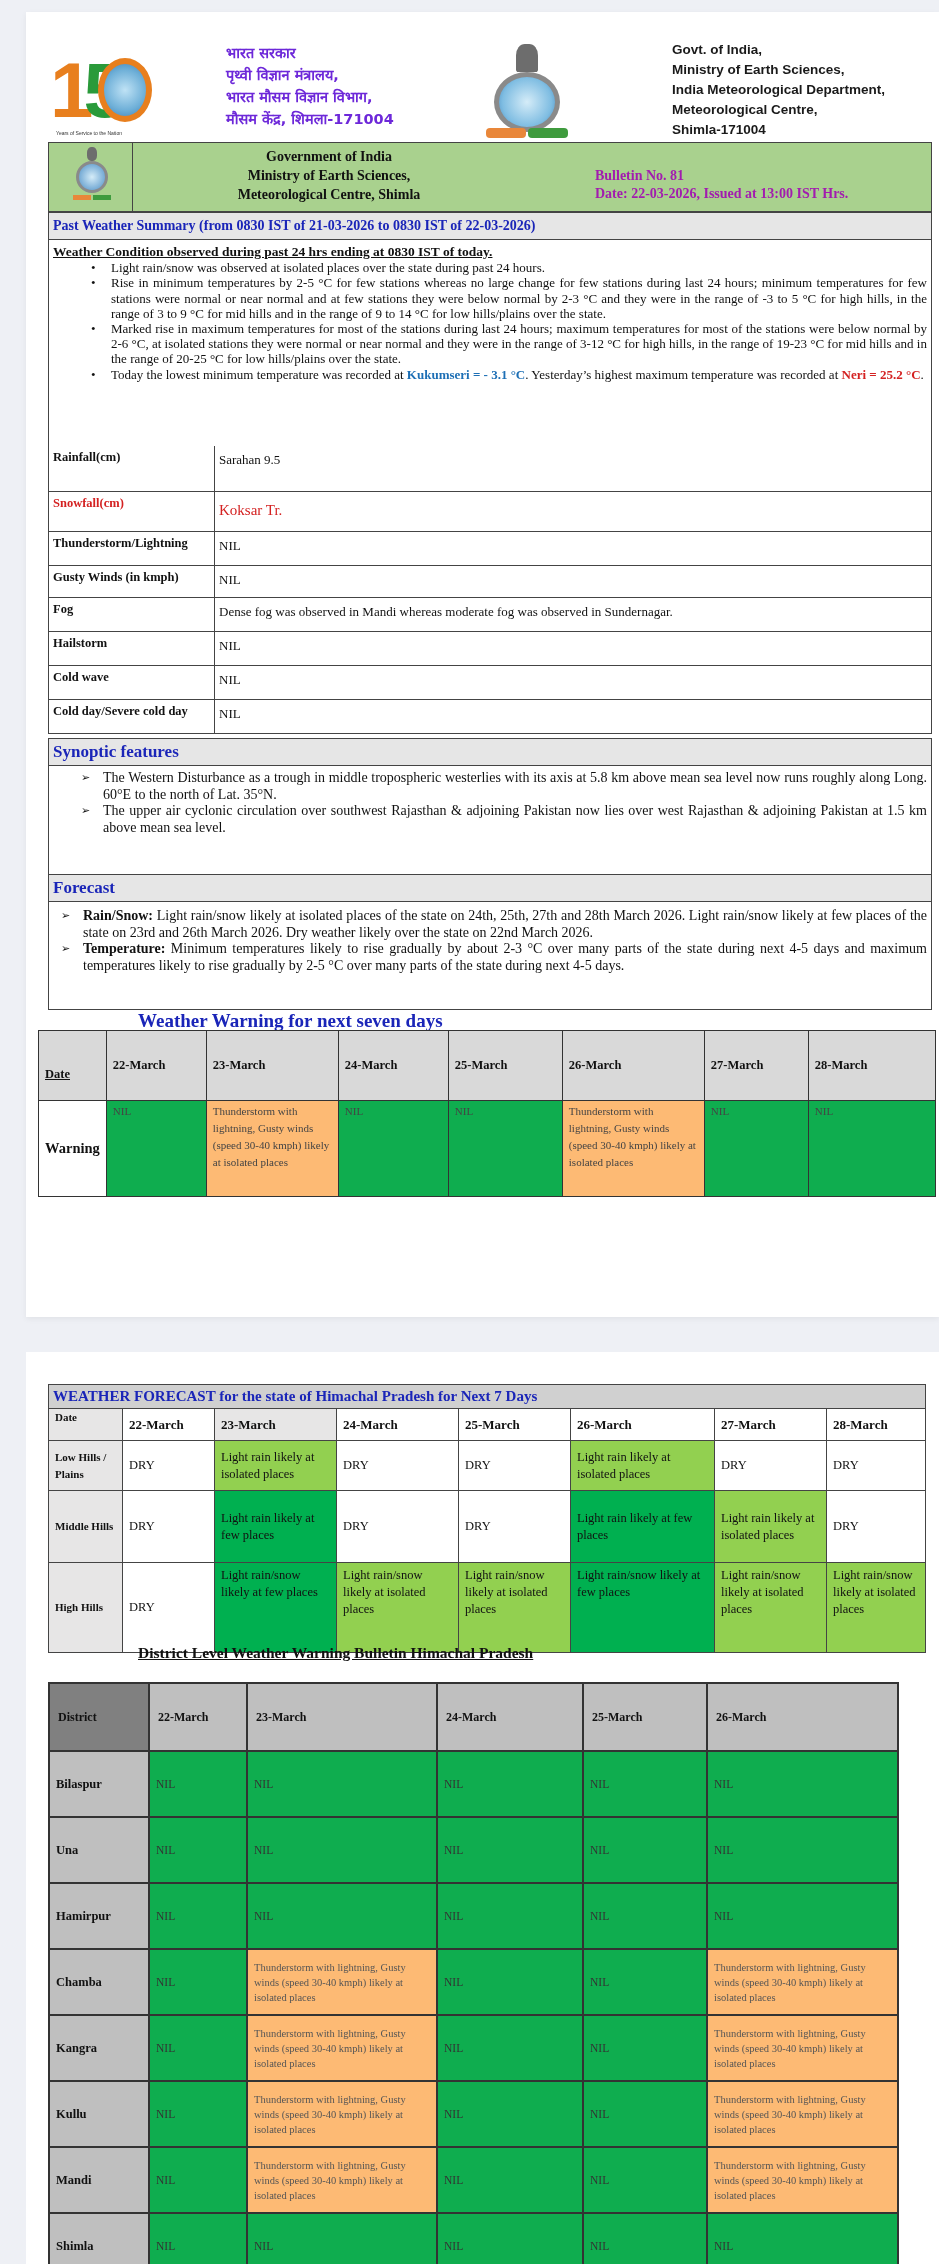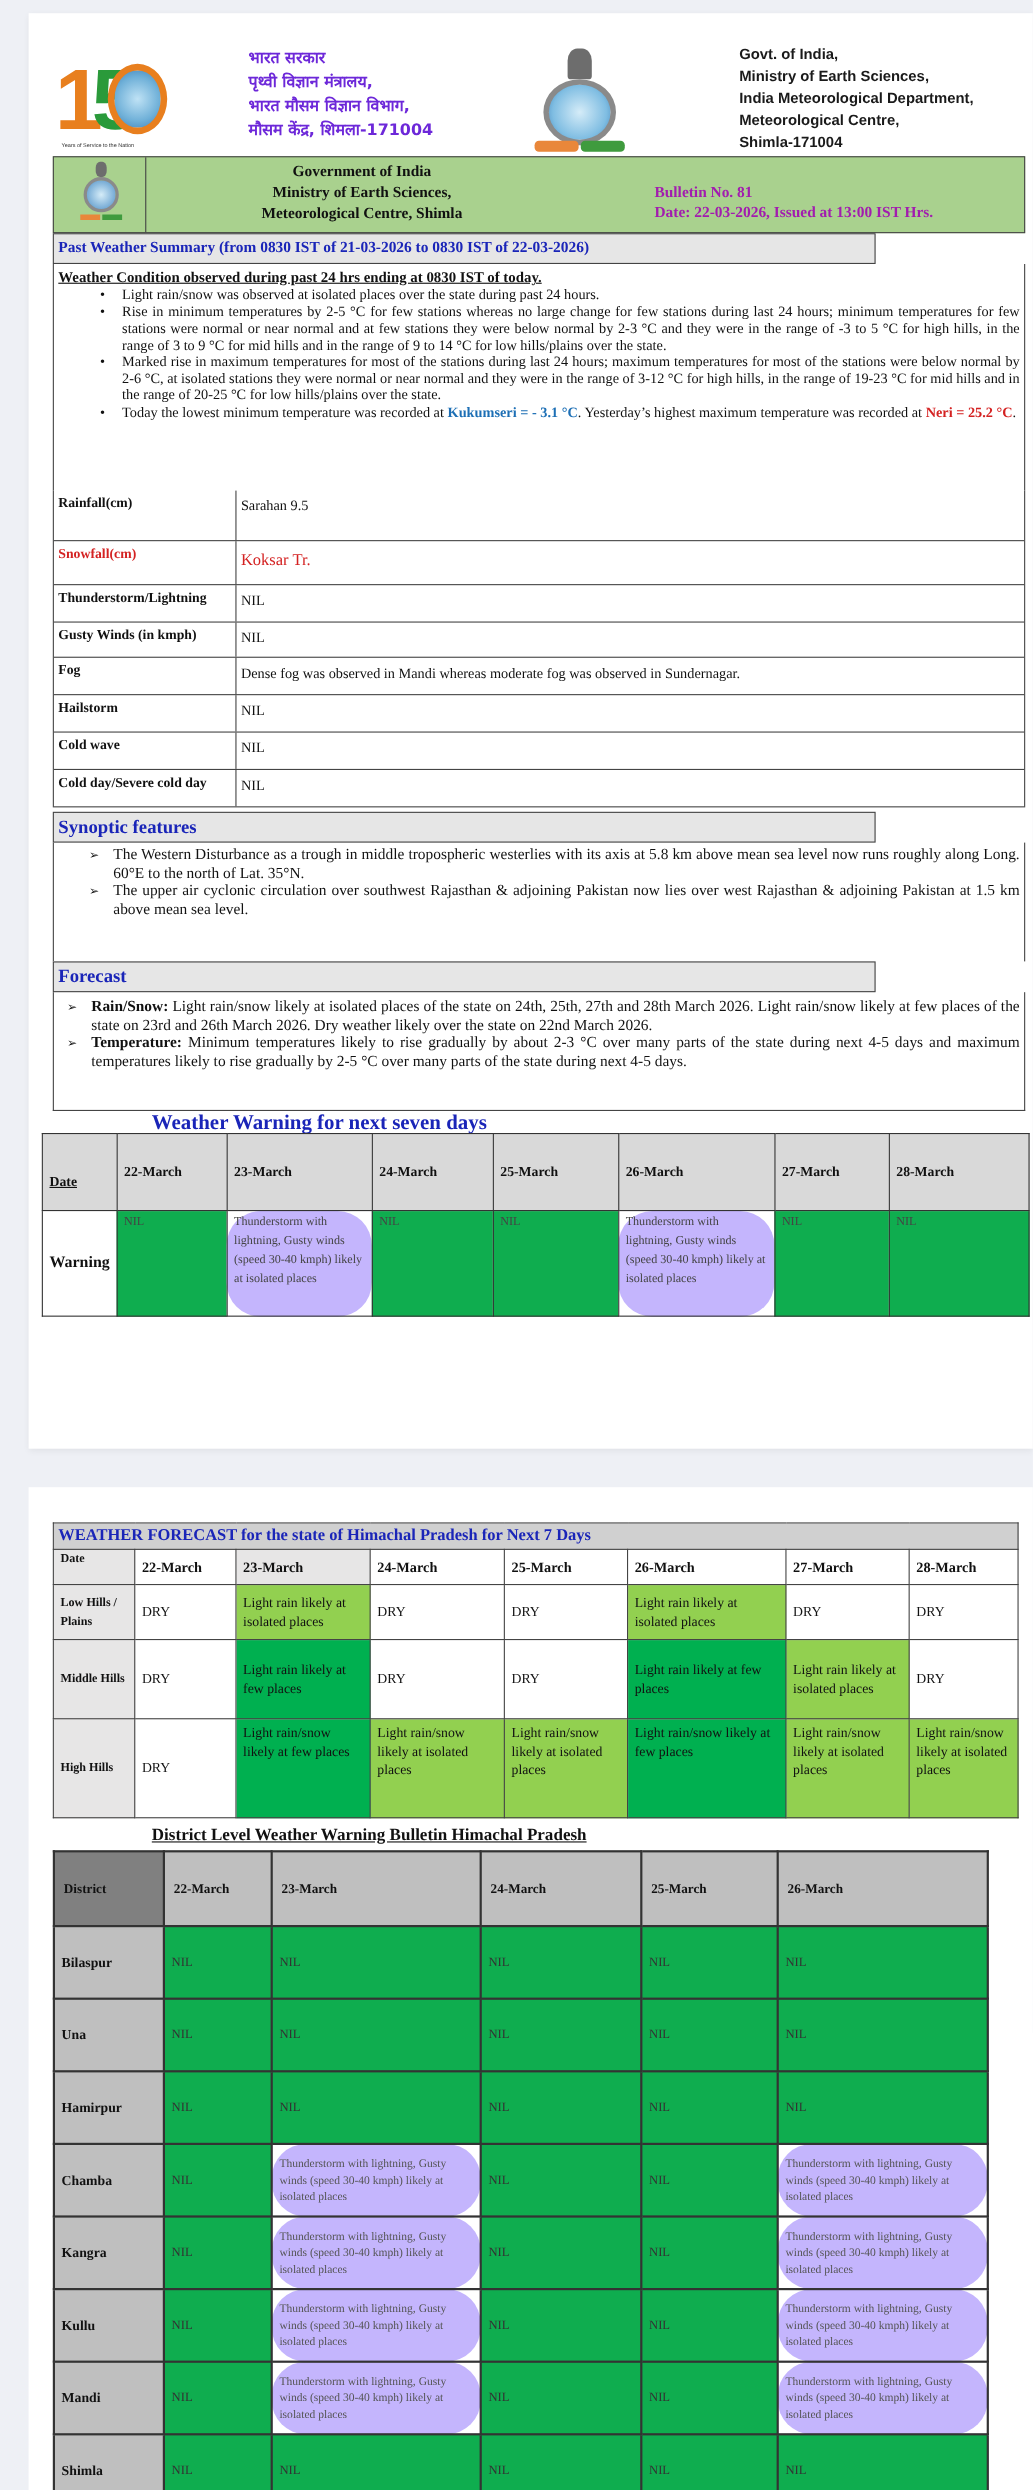--- a/index.html
+++ b/index.html
@@ -28,21 +28,21 @@
   .bhead { position: absolute; top: 130px; left: 22px; width: 884px; height: 70px; background: #a9d18e; border: 1px solid #444; }
   .bhead .ic { position: absolute; left: 0; top: 0; width: 84px; height: 68px; border-right: 1px solid #444; }
   .bhead .ic .lion { position: absolute; left: 38px; top: 4px; width: 10px; height: 14px; background: #6d6d6d; border-radius: 40%; }
   .bhead .ic .disc { position: absolute; left: 27px; top: 18px; width: 32px; height: 32px; border-radius: 50%; border: 3px solid #8a8a8a; background: radial-gradient(circle,#d5ecf8,#4d8fc6); }
   .bhead .ic .r1 { position: absolute; left: 24px; top: 52px; width: 18px; height: 5px; background:#e9873a; }
   .bhead .ic .r2 { position: absolute; left: 44px; top: 52px; width: 18px; height: 5px; background:#3f9b3e; }
   .bhead .gov { position: absolute; left: 150px; top: 4px; width: 260px; text-align: center; font-size: 14px; line-height: 19px; font-weight: bold; }
   .bhead .bno { position: absolute; left: 546px; top: 24px; font-size: 14px; font-weight: bold; color: #a21caf; line-height: 18px; }
   .bhead .bno .d { display: block; margin-left: 0; }
 
-  .secbar { position: absolute; left: 22px; width: 748px; background: #e6e6e6; border: 1px solid #444; color: #1a25b8; font-weight: bold; padding-left: 4px; }
+  .secbar { position: absolute; left: 22px; width: 884px; background: #e6e6e6; border: 1px solid #444; color: #1a25b8; font-weight: bold; padding-left: 4px; }
   .pws { top: 200px; height: 28px; font-size: 14px; line-height: 26px; }
   .syn { top: 726px; height: 28px; font-size: 17px; line-height: 26px; }
   .fcs { top: 862px; height: 28px; font-size: 17px; line-height: 26px; }
 
   .wcond { position: absolute; top: 228px; left: 22px; width: 884px; height: 206px; border-left: 1px solid #444; border-right: 1px solid #444; padding: 4px 4px 0 4px; font-size: 13px; line-height: 15.2px; }
   .wcond h3 { font-size: 13.5px; text-decoration: underline; font-weight: bold; margin-bottom: 1px; }
   .wcond ul { list-style: none; margin-left: 38px; }
   .wcond li { position: relative; padding-left: 20px; text-align: justify; }
   .wcond li::before { content: "•"; position: absolute; left: 0; top: 0; }
   .blue { color: #1d6fb5; font-weight: bold; }
@@ -66,37 +66,37 @@
   .wwtitle { position: absolute; top: 998px; left: 112px; font-size: 19px; font-weight: bold; color: #1a25b8; }
 
   table { border-collapse: collapse; position: absolute; }
   .wtab { top: 1018px; left: 12px; width: 898px; font-size: 12.5px; }
   .wtab th { background: #d9d9d9; border: 1px solid #333; height: 70px; text-align: left; padding: 0 6px; font-weight: bold; }
   .wtab td { border: 1px solid #333; height: 96px; vertical-align: top; padding: 2px 6px; font-size: 11px; line-height: 17px; color: #444; }
   .wtab td.rowlab { background: #fff; vertical-align: middle; font-size: 14.5px; font-weight: bold; color: #111; }
   .wtab th.date { text-decoration: underline; vertical-align: bottom; padding-bottom: 18px; }
 
   .g { background: #0fad4f; }
-  .y { background: #c4b5fd; border-radius: 31px; }
+  .y { background: #fdba74; }
   .lg { background: #92d050; }
   .dg { background: #00b050; }
 
   .ftab { top: 32px; left: 22px; width: 878px; font-size: 13px; }
   .ftab .title td { background: #d0d0d0; color: #1a25b8; font-weight: bold; font-size: 15px; height: 24px; padding: 0 4px; border: 1px solid #444; }
   .ftab th { background: #fff; border: 1px solid #444; font-weight: bold; text-align: left; padding: 0 6px; height: 32px; }
   .ftab th.dt { vertical-align: top; font-size: 11px; padding-top: 2px; }
   .ftab td { border: 1px solid #444; padding: 0 6px; font-size: 12.5px; line-height: 17px; }
   .ftab td.rl { background: #e7e6e6; font-weight: bold; font-size: 11px; }
   .ftab .rlow td { height: 50px; }
   .ftab .rmid td { height: 72px; }
   .ftab .rhigh td { height: 90px; vertical-align: top; padding-top: 4px; }
   .ftab .rhigh td.rl, .ftab .rhigh td.dry { vertical-align: middle; padding-top: 0; }
   .ftab td.dry { background: #fff; }
 
-  .dtitle { position: absolute; top: 308px; left: 112px; font-size: 15.5px; font-weight: bold; text-decoration: underline; }
+  .dtitle { position: absolute; top: 292px; left: 112px; font-size: 15.5px; font-weight: bold; text-decoration: underline; }
   .dtab { top: 330px; left: 22px; width: 851px; font-size: 12px; }
   .dtab th { background: #bfbfbf; border: 2px solid #333; height: 68px; text-align: left; padding: 0 8px; font-weight: bold; }
   .dtab th.dist { background: #808080; }
   .dtab td { border: 2px solid #333; height: 66px; padding: 0 6px; font-size: 11.5px; line-height: 17px; color: #333; }
   .dtab td.dn { background: #bfbfbf; font-weight: bold; font-size: 12.5px; color: #111; }
   .dtab td.y { font-size: 10.5px; line-height: 15px; color: #555; }
 </style>
 </head>
 <body>
 

